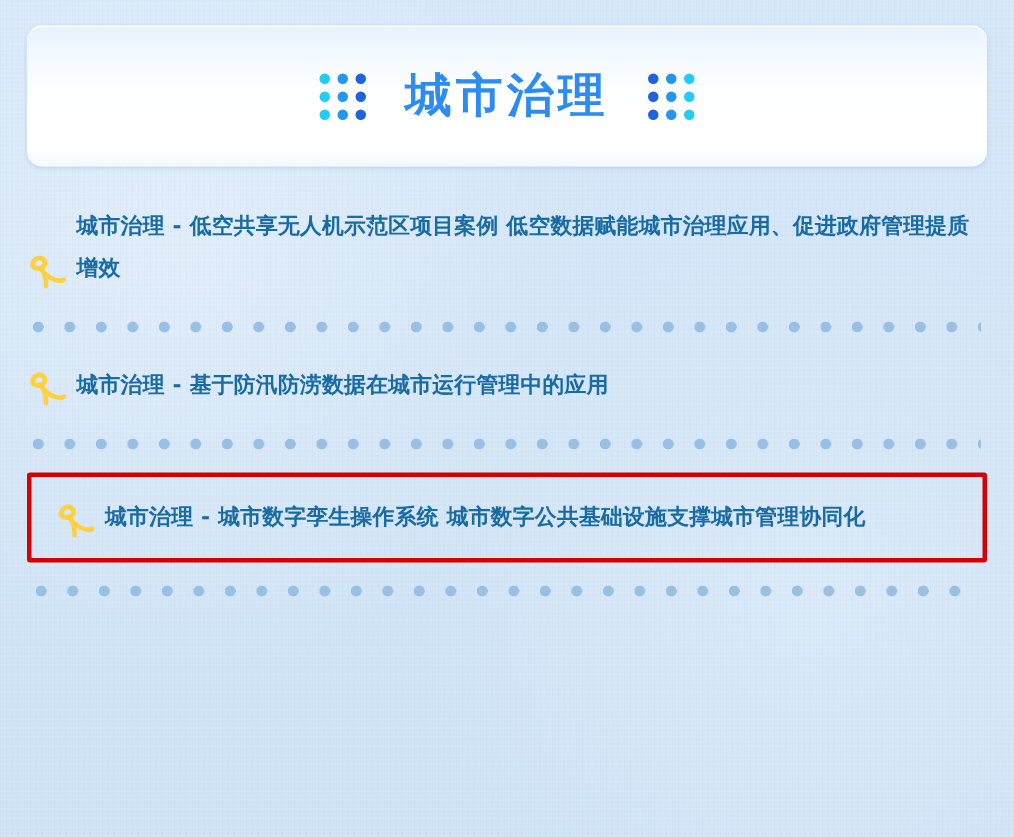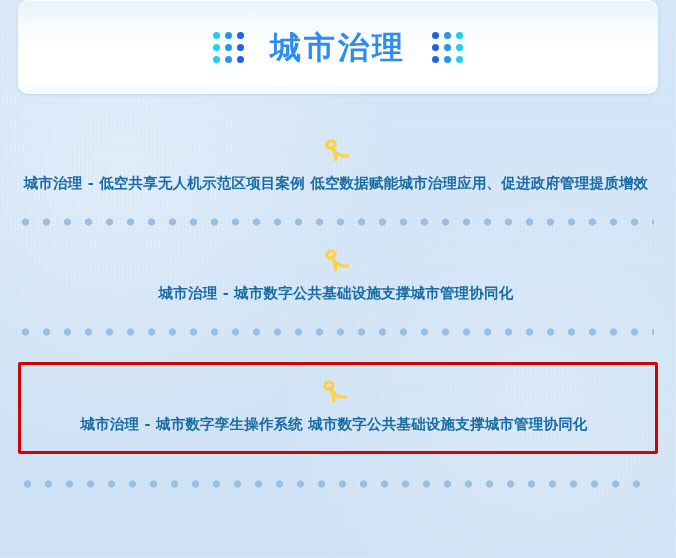--- a/index.html
+++ b/index.html
@@ -35,21 +35,21 @@
     background-image:
       repeating-linear-gradient(0deg, rgba(255,255,255,0.055) 0px, rgba(255,255,255,0.055) 1px, rgba(255,255,255,0) 1px, rgba(255,255,255,0) 3px),
       repeating-linear-gradient(90deg, rgba(120,160,200,0.05) 0px, rgba(120,160,200,0.05) 1px, rgba(255,255,255,0) 1px, rgba(255,255,255,0) 4px);
     opacity: 0.85;
   }
 
   
   .header-card {
     position: absolute;
     left: 18px;
-    top: 0;
+    top: 17px;
     width: 640px;
     height: 94px;
     border-radius: 10px;
     background: linear-gradient(180deg, #e7f2fd 0%, #f6fbff 26%, #ffffff 55%, #ffffff 88%, #f2f9ff 100%);
     box-shadow: 0 1px 3px rgba(120,170,215,0.35), inset 0 1px 0 rgba(255,255,255,0.95);
     display: flex;
     align-items: center;
     justify-content: center;
     gap: 26px;
   }
@@ -89,31 +89,30 @@
   .list {
     position: absolute;
     left: 0;
     top: 124px;
     width: 676px;
   }
 
   .list-item {
     position: relative;
     display: flex;
-    align-items: center;
+    align-items: flex-end;
     gap: 7px;
     padding: 13px 22px 13px 18px;
     box-sizing: border-box;
-    flex-direction: column;
   }
   .list-item.highlighted {
     border: 3px solid #d50000;
     border-radius: 2px;
-    margin: 18px 18px;
-    padding: 13px 8px 13px 0;
+    margin: 7px 18px;
+    padding: 13px 8px 13px 16px;
   }
 
   .bird-icon {
     flex: 0 0 auto;
     width: 26px;
     height: 24px;
     margin-top: 1px;
   }
 
   .item-text {
@@ -187,21 +186,21 @@
 
     <div class="list-item">
       <span class="bird-icon">
         <svg viewBox="0 0 26 24" width="26" height="24" aria-hidden="true">
           <path d="M4.0 7.2 C4.0 3.2 8.6 1.8 11.0 4.0 C13.2 6.0 11.4 9.6 8.2 10.0
                    C5.6 10.3 3.6 9.0 3.6 7.0" fill="none" stroke="#ffd040" stroke-width="3.1" stroke-linecap="round"></path>
           <path d="M8.6 9.4 C11.0 13.2 14.4 16.2 18.8 17.6 C21.2 18.4 23.4 18.4 24.6 17.4" fill="none" stroke="#ffd040" stroke-width="3.1" stroke-linecap="round"></path>
           <path d="M10.2 10.8 C12.0 14.8 13.0 18.6 12.6 21.8" fill="none" stroke="#ffd040" stroke-width="3.0" stroke-linecap="round"></path>
         </svg>
       </span>
-      <span class="item-text">城市治理 - 城市数字公共基础设施支撑城市管理协同化</span>
+      <span class="item-text">城市治理 - 基于防汛防涝数据在城市运行管理中的应用</span>
     </div>
 
     <div class="divider"></div>
 
     <div class="list-item highlighted">
       <span class="bird-icon">
         <svg viewBox="0 0 26 24" width="26" height="24" aria-hidden="true">
           <path d="M4.0 7.2 C4.0 3.2 8.6 1.8 11.0 4.0 C13.2 6.0 11.4 9.6 8.2 10.0
                    C5.6 10.3 3.6 9.0 3.6 7.0" fill="none" stroke="#ffd040" stroke-width="3.1" stroke-linecap="round"></path>
           <path d="M8.6 9.4 C11.0 13.2 14.4 16.2 18.8 17.6 C21.2 18.4 23.4 18.4 24.6 17.4" fill="none" stroke="#ffd040" stroke-width="3.1" stroke-linecap="round"></path>

